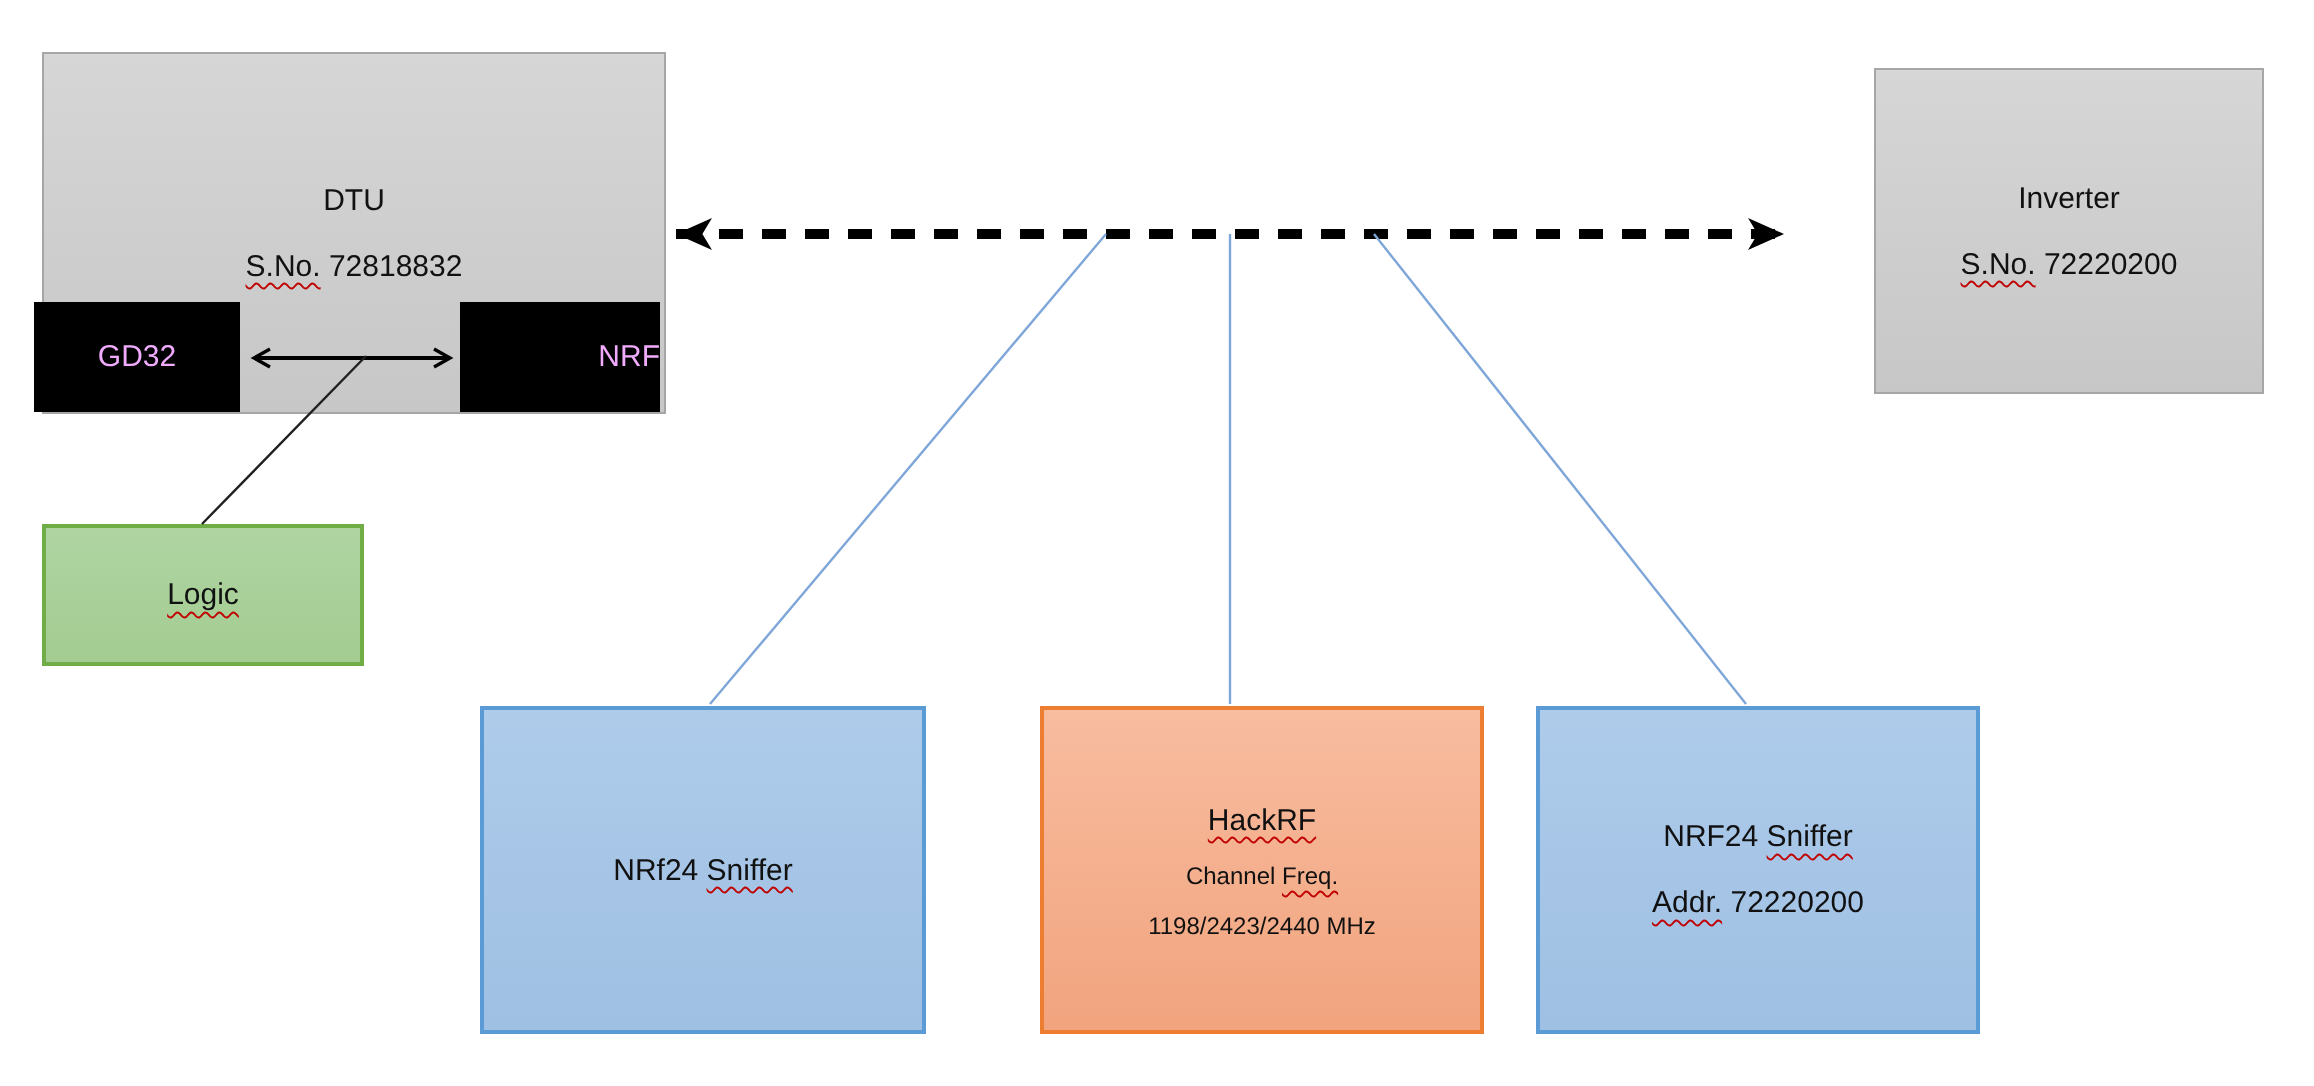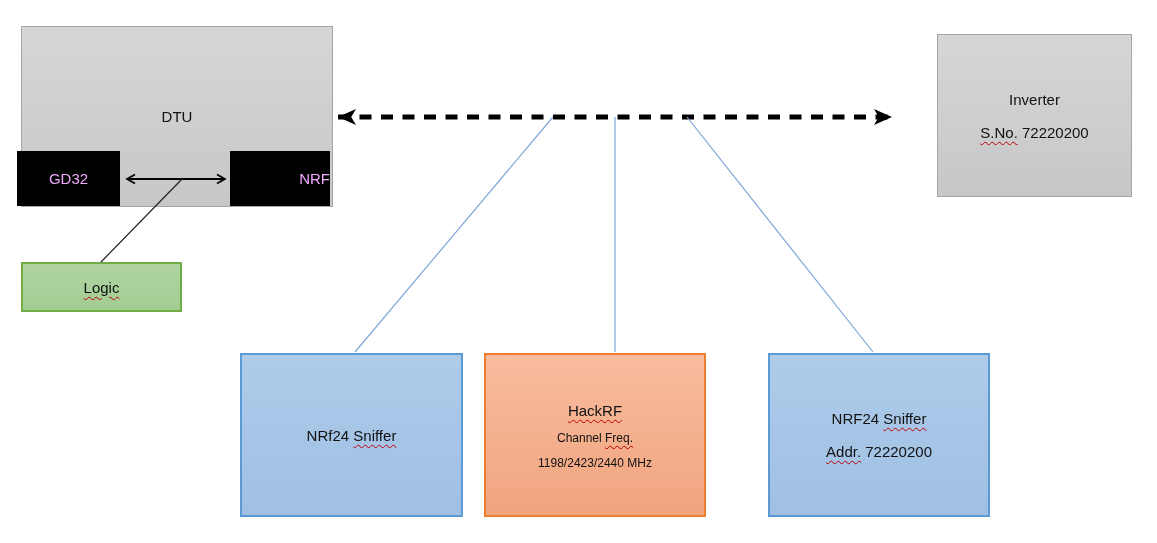--- a/index.html
+++ b/index.html
@@ -18,28 +18,28 @@
   }
   .blue {
     background:linear-gradient(180deg, var(--blue-fill-top,#aecbea), var(--blue-fill-bottom,#9fc0e3));
     border:2px solid var(--blue-border,#5b9bd5);
   }
   .chip { background:var(--black-fill,#000000); color:#f0abfc; }
   .dtu      { left:21px;  top:26px;  width:312px; height:181px; }
   .gd32     { left:17px;  top:151px; width:103px; height:55px; }
   .nrf      { left:230px; top:151px; width:100px; height:55px;align-items:flex-end; }
   .logic    {
-    left:21px; top:262px; width:161px; height:50px;
+    left:21px; top:262px; width:161px; height:71px;
     background:linear-gradient(180deg, var(--green-fill-top,#afd4a2), var(--green-fill-bottom,#a3cc91));
     border:2px solid var(--green-border,#70ad47);
   }
   .inverter { left:896px; top:34px;  width:195px; height:163px;margin-left:41px; }
   .sniffer-left  { left:240px; top:353px; width:223px; height:164px; }
   .hackrf   {
-    left:484px; top:353px; width:222px; height:164px;
+    left:520px; top:353px; width:222px; height:164px;
     background:linear-gradient(180deg, var(--orange-fill-top,#f8bc9f), var(--orange-fill-bottom,#f1a47e));
     border:2px solid var(--orange-border,#ed7d31);
   }
   .sniffer-right { left:768px; top:353px; width:222px; height:164px; }
   .t20 { font-size:15px; line-height:33px; }
   .t15 { font-size:12px; line-height:25px; }
   .hackrf .t20 { line-height:31px; }
   .sq {
     text-decoration-line:underline;
     text-decoration-style:wavy;
@@ -55,20 +55,21 @@
   .marker-fill { fill:var(--arrow-black,#000); }
   .marker-open { fill:none; stroke:var(--arrow-black,#000); stroke-width:1.7; }
 </style>
 </head>
 <body>
 
 <div class="canvas">
 
   <div class="box gray dtu">
     <div class="t20">DTU</div>
+    <div class="t20"><span class="sq">S.No.</span><span> 72818832</span></div>
   </div>
 
   <div class="box chip gd32 t20">
     <span>GD32</span>
   </div>
 
   <div class="box chip nrf t20">
     <span>NRF</span>
   </div>
 

